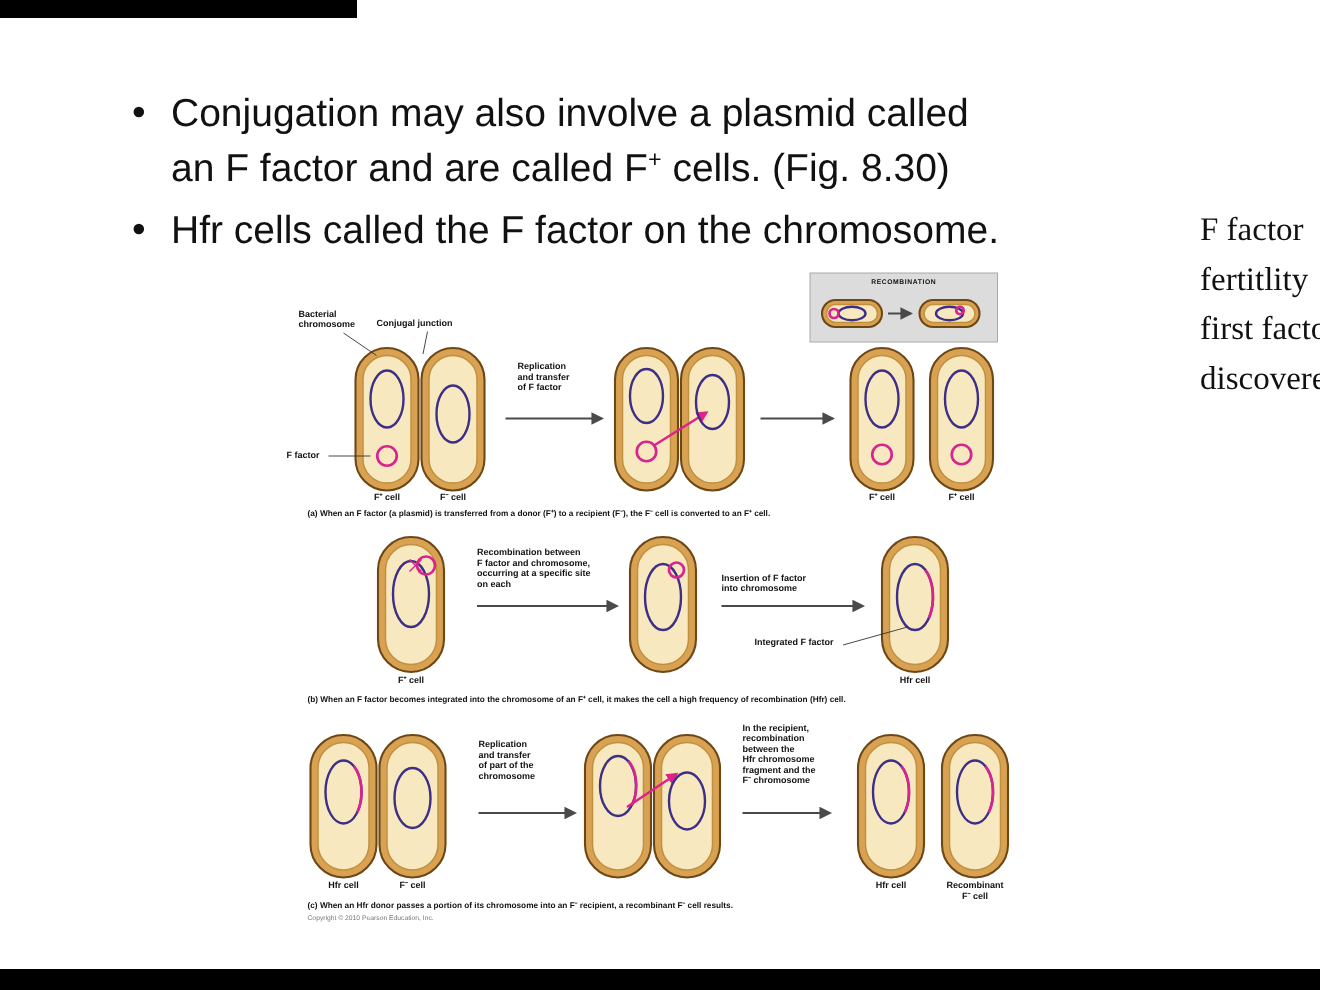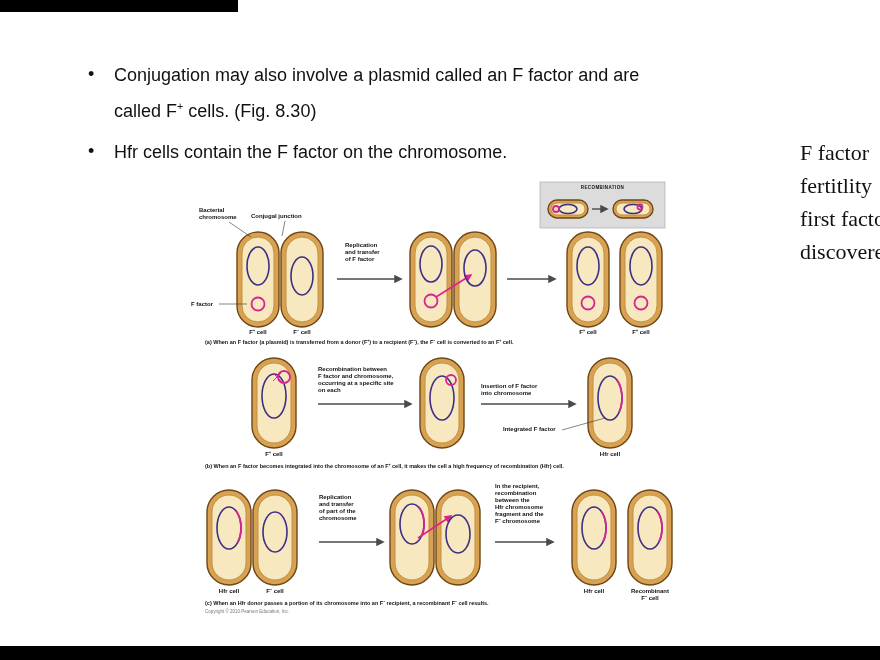--- a/index.html
+++ b/index.html
@@ -3,21 +3,21 @@
 <meta charset="utf-8">
 <style>
   * { margin:0; padding:0; box-sizing:border-box; }
   html,body { width:880px; height:660px; overflow:hidden; background:#ffffff;
               font-family:"Liberation Sans", sans-serif; position:relative; }
 
   .bar-top    { position:absolute; left:0; top:0;    width:238px; height:12px; background:#000; }
   .bar-bottom { position:absolute; left:0; top:646px; width:880px; height:14px; background:#000; }
 
   .bullets { position:absolute; left:114px; top:60px; width:565px; list-style:none;
-             font-size:18px; color:#111; line-height:31px; }
+             font-size:26px; color:#111; line-height:31px; }
   .bullets li { position:relative; margin-bottom:10px; }
   .bullets li::before { content:"\2022"; position:absolute; left:-26px; top:-1px; }
   sup { font-size:60%; }
 
   .side-note { position:absolute; left:800px; top:136px; width:140px;
                font-family:"Liberation Serif", serif; font-size:22px; line-height:33px;
                white-space:pre-line; color:#111; }
 
   .figure { position:absolute; left:185px; top:180px; width:510px; height:445px; }
   .figure svg { position:absolute; left:0; top:0; }
@@ -42,21 +42,21 @@
   .inset-bg { fill:#dcdcdc; stroke:#a0a0a0; stroke-width:0.6; }
 </style>
 </head>
 <body>
 
 <div class="bar-top"></div>
 <div class="bar-bottom"></div>
 
 <ul class="bullets">
   <li><span>Conjugation may also involve a plasmid called an F factor and are called F</span><sup>+</sup><span> cells. (Fig. 8.30)</span></li>
-  <li><span>Hfr cells contain the F factor on the chromosome.</span></li>
+  <li><span>Hfr cells called the F factor on the chromosome.</span></li>
 </ul>
 
 <div class="side-note">F factor
 fertitlity
 first factor
 discovered</div>
 
 <div class="figure">
 
   <svg width="510" height="445" viewBox="0 0 510 445">

